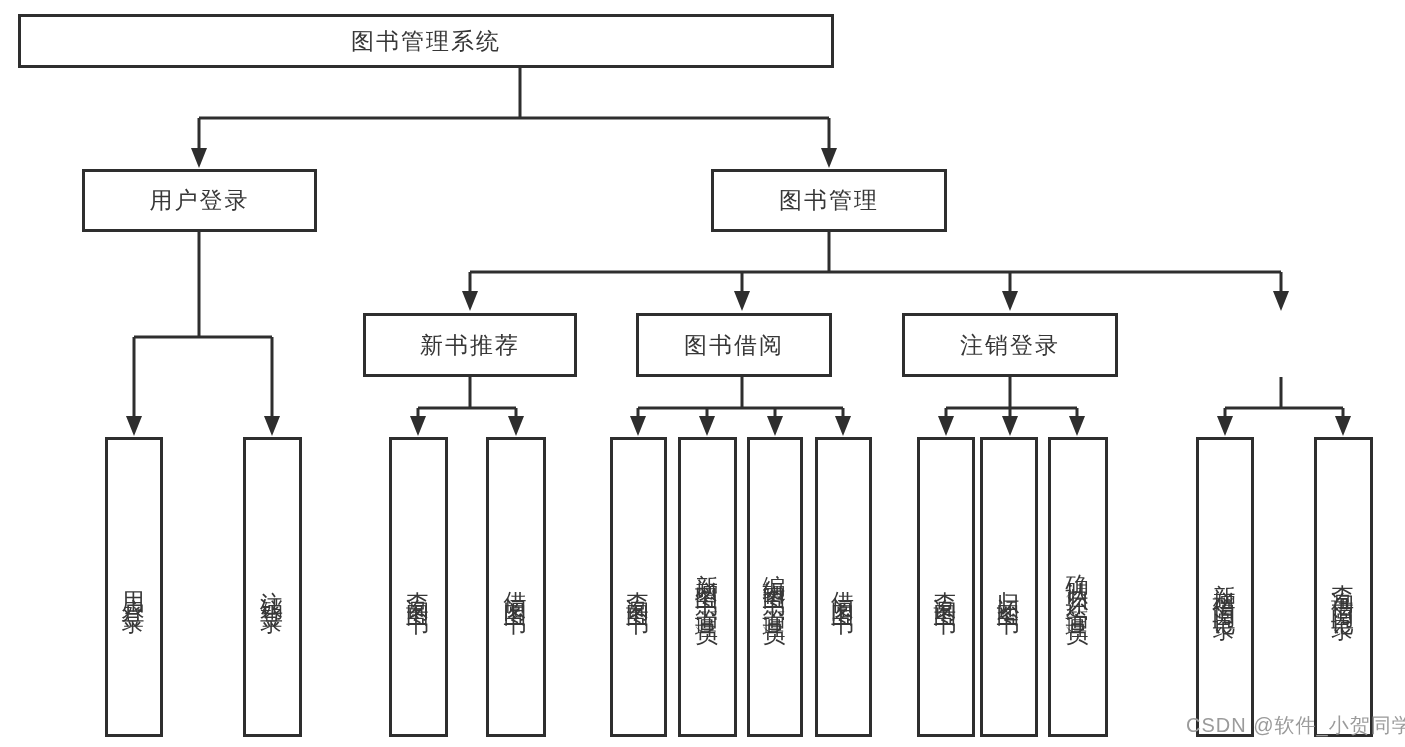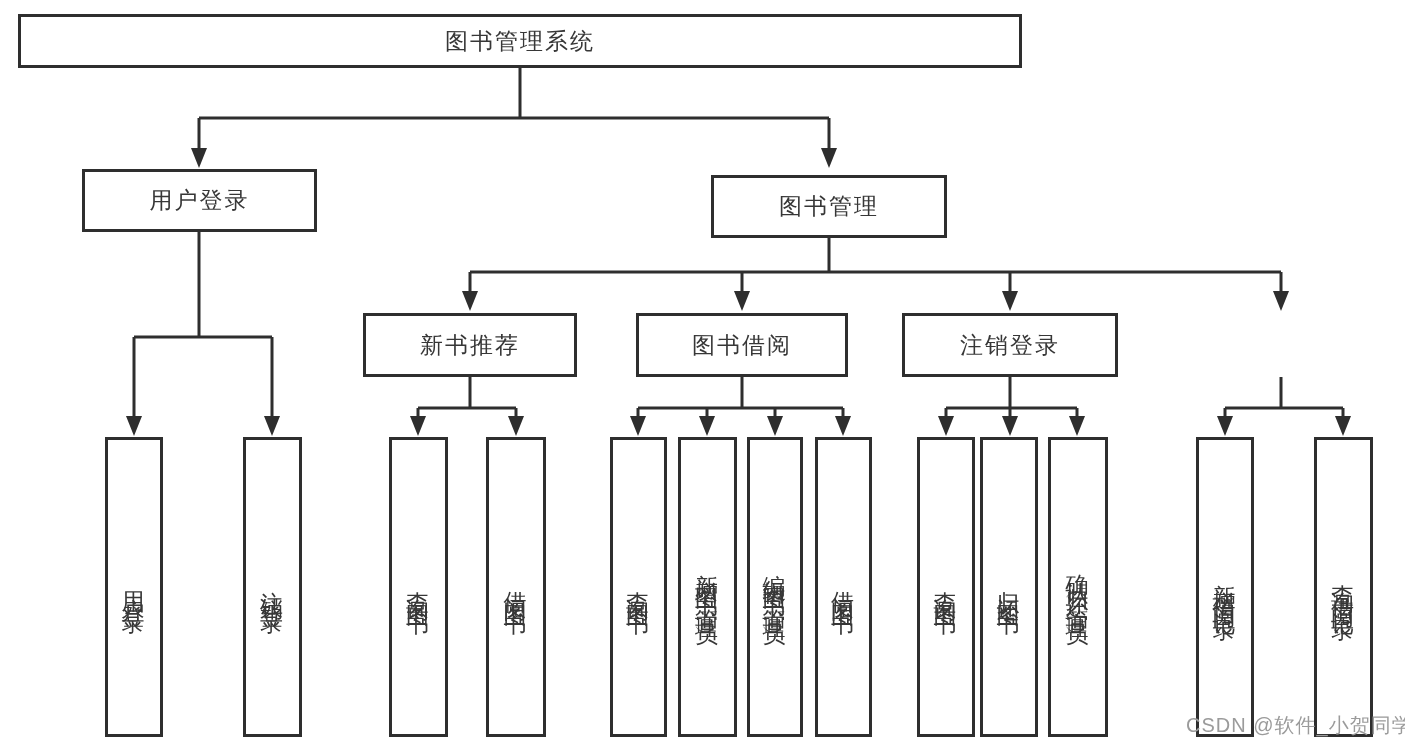--- a/index.html
+++ b/index.html
@@ -94,35 +94,35 @@
     <path d="M1010 377 V408 M946 408 H1077 M946 408 V418 M1010 408 V418 M1077 408 V418"></path>
     <polygon points="946,436 938,416 954,416"></polygon>
     <polygon points="1010,436 1002,416 1018,416"></polygon>
     <polygon points="1077,436 1069,416 1085,416"></polygon>
 
     <path d="M1281 377 V408 M1225 408 H1343 M1225 408 V418 M1343 408 V418"></path>
     <polygon points="1225,436 1217,416 1233,416"></polygon>
     <polygon points="1343,436 1335,416 1351,416"></polygon>
   </svg>
 
-  <div class="box h-box" style="left:18px; top:14px; width:1004px; height:54px;">
+  <div class="box h-box" style="left:18px; top:14px; width:816px; height:54px;">
     <span class="lbl">图书管理系统</span>
   </div>
 
   <div class="box h-box" style="left:82px; top:169px; width:235px; height:63px;">
     <span class="lbl">用户登录</span>
   </div>
-  <div class="box h-box" style="left:711px; top:175px; width:236px; height:63px;">
+  <div class="box h-box" style="left:711px; top:169px; width:236px; height:63px;">
     <span class="lbl">图书管理</span>
   </div>
 
   <div class="box h-box" style="left:363px; top:313px; width:214px; height:64px;">
     <span class="lbl">新书推荐</span>
   </div>
-  <div class="box h-box" style="left:636px; top:313px; width:212px; height:64px;">
+  <div class="box h-box" style="left:636px; top:313px; width:196px; height:64px;">
     <span class="lbl">图书借阅</span>
   </div>
   <div class="box h-box" style="left:902px; top:313px; width:216px; height:64px;">
     <span class="lbl">注销登录</span>
   </div>
 
   <div class="box v-box" style="left:105px; top:437px; width:58px; height:300px;">
     <span class="lbl">用户登录</span>
   </div>
   <div class="box v-box" style="left:243px; top:437px; width:59px; height:300px;">

